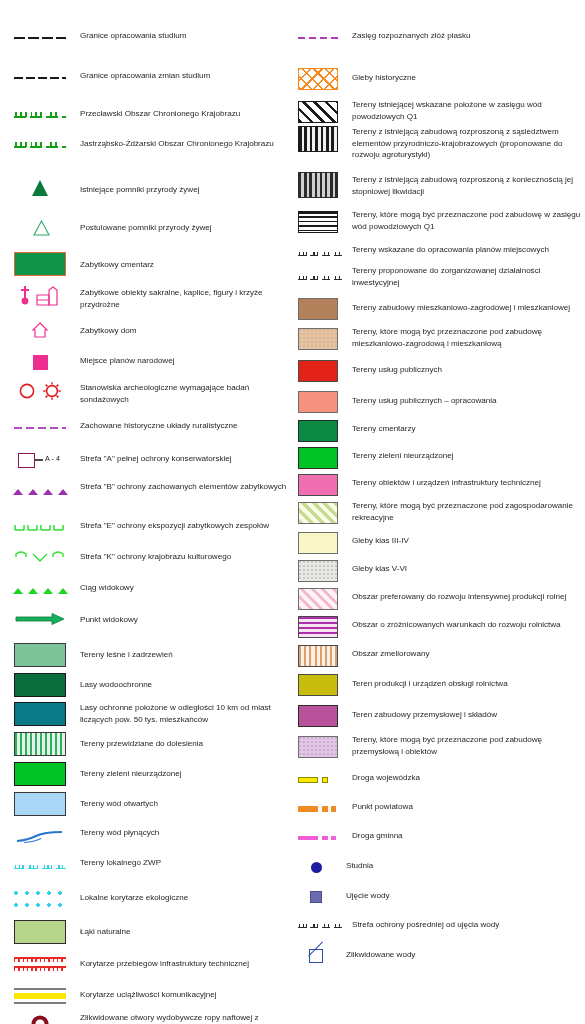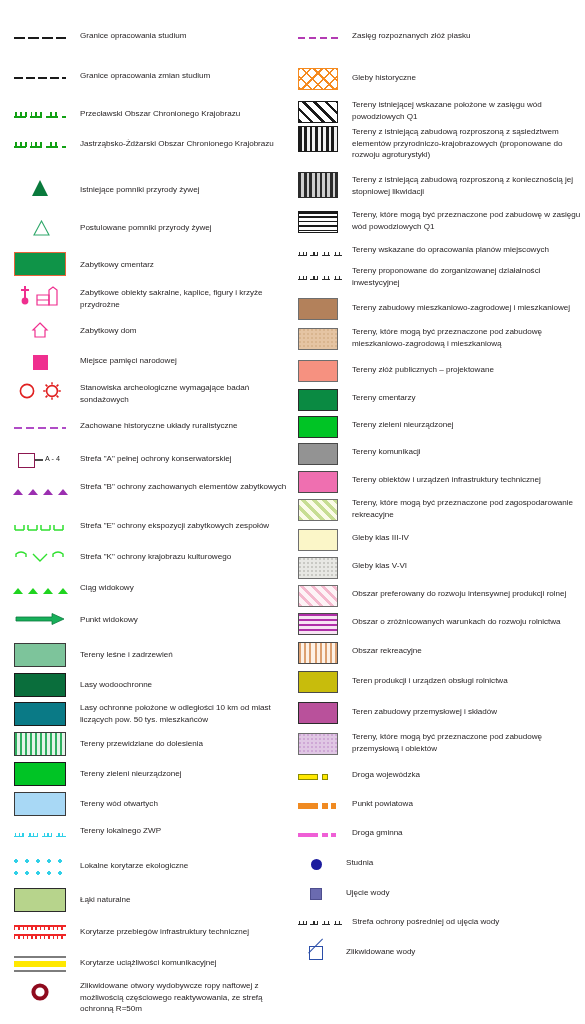--- a/index.html
+++ b/index.html
@@ -348,21 +348,21 @@
           </svg>
         </span>
       </div>
       <div class="lbl" style="padding-top:9px">Zabytkowy dom</div>
     </div>
 
     <div class="row" style="height:31px">
       <div class="sym-cell">
         <div class="mag-sq"></div>
       </div>
-      <div class="lbl" style="padding-top:9px">Miejsce pamięci narodowej</div>
+      <div class="lbl" style="padding-top:9px">Miejsce planów narodowej</div>
     </div>
 
     <div class="row" style="height:35px">
       <div class="sym-cell arch">
         <span>
           <svg width="18" height="18" viewBox="0 0 18 18">
               <circle cx="9" cy="9" r="6.6" fill="none" stroke="#e02020" stroke-width="1.6"></circle>
             </svg>
         </span>
         <span>
@@ -503,20 +503,31 @@
       <div class="lbl" style="padding-top:10px">Tereny zieleni nieurządzonej</div>
     </div>
 
     <div class="row" style="height:32px">
       <div class="sym-cell">
         <div class="sw" style="background:#a8d8f5;border-color:#3a3a3a"></div>
       </div>
       <div class="lbl" style="padding-top:10px">Tereny wód otwartych</div>
     </div>
 
+    <div class="row" style="height:32px">
+      <div class="sym-cell">
+        <span class="flow">
+          <svg width="52" height="16" viewBox="0 0 52 16">
+            <path d="M3,12 Q14,11 22,7 Q30,3 48,3" fill="none" stroke="#2878d0" stroke-width="2"></path>
+            <path d="M10,13.5 Q20,13 27,9.5" fill="none" stroke="#2878d0" stroke-width="1.2"></path>
+          </svg>
+        </span>
+      </div>
+      <div class="lbl" style="padding-top:7px">Tereny wód płynących</div>
+    </div>
 
     <div class="row" style="height:31px">
       <div class="sym-cell">
         <div class="zwp"></div>
       </div>
       <div class="lbl" style="padding-top:5px">Tereny lokalnego ZWP</div>
     </div>
 
     <div class="row" style="height:33px">
       <div class="sym-cell">
@@ -636,97 +647,97 @@
       <div class="lbl" style="padding-top:9px">Tereny zabudowy mieszkaniowo-zagrodowej i mieszkaniowej</div>
     </div>
 
     <div class="row" style="height:32px">
       <div class="sym-cell">
         <div class="sw p-dotbeige"></div>
       </div>
       <div class="lbl" style="padding-top:3px">Tereny, które mogą być przeznaczone pod zabudowę mieszkaniowo-zagrodową i mieszkaniową</div>
     </div>
 
+    <div class="row" style="height:31px">
+      <div class="sym-cell">
+        <div class="sw" style="background:#e22217;border:1.4px solid #4a4a4a"></div>
+      </div>
+      <div class="lbl" style="padding-top:9px">Tereny usług publicznych</div>
+    </div>
 
     <div class="row" style="height:29px">
       <div class="sym-cell">
         <div class="sw" style="background:#f69180;border:1.4px solid #6e6e6e"></div>
       </div>
-      <div class="lbl" style="padding-top:9px">Tereny złóż publicznych – projektowane</div>
+      <div class="lbl" style="padding-top:9px">Tereny usług publicznych – opracowania</div>
     </div>
 
     <div class="row" style="height:27px">
       <div class="sym-cell">
         <div class="sw" style="background:#0a8a42;border:1.4px solid #2b2b2b"></div>
       </div>
       <div class="lbl" style="padding-top:8px">Tereny cmentarzy</div>
     </div>
 
     <div class="row" style="height:27px">
       <div class="sym-cell">
         <div class="sw" style="background:#00c425;border:1.4px solid #2b2b2b"></div>
       </div>
       <div class="lbl" style="padding-top:8px">Tereny zieleni nieurządzonej</div>
     </div>
 
+
     <div class="row" style="height:28px">
-      <div class="sw-wrap sym-cell">
-        <div class="sw" style="background:#939393;border:1.4px solid #4a4a4a"></div>
-      </div>
-      <div class="lbl" style="padding-top:8px">Tereny komunikacji</div>
+      <div class="sym-cell">
+        <div class="sw" style="background:#ef6fb0;border:1.4px solid #4a4a4a"></div>
+      </div>
+      <div class="lbl" style="padding-top:8px">Tereny obiektów i urządzeń infrastruktury technicznej</div>
+    </div>
+
+    <div class="row" style="height:30px">
+      <div class="sym-cell">
+        <div class="sw p-diag-grn"></div>
+      </div>
+      <div class="lbl" style="padding-top:3px">Tereny, które mogą być przeznaczone pod zagospodarowanie rekreacyjne</div>
     </div>
 
     <div class="row" style="height:28px">
       <div class="sym-cell">
-        <div class="sw" style="background:#ef6fb0;border:1.4px solid #4a4a4a"></div>
-      </div>
-      <div class="lbl" style="padding-top:8px">Tereny obiektów i urządzeń infrastruktury technicznej</div>
-    </div>
-
-    <div class="row" style="height:30px">
-      <div class="sym-cell">
-        <div class="sw p-diag-grn"></div>
-      </div>
-      <div class="lbl" style="padding-top:3px">Tereny, które mogą być przeznaczone pod zagospodarowanie rekreacyjne</div>
+        <div class="sw" style="background:#fbf6c8;border:1.4px solid #6e6e6e"></div>
+      </div>
+      <div class="lbl" style="padding-top:8px">Gleby klas III-IV</div>
     </div>
 
     <div class="row" style="height:28px">
       <div class="sym-cell">
-        <div class="sw" style="background:#fbf6c8;border:1.4px solid #6e6e6e"></div>
-      </div>
-      <div class="lbl" style="padding-top:8px">Gleby klas III-IV</div>
+        <div class="sw p-dotgrey"></div>
+      </div>
+      <div class="lbl" style="padding-top:8px">Gleby klas V-VI</div>
     </div>
 
     <div class="row" style="height:28px">
       <div class="sym-cell">
-        <div class="sw p-dotgrey"></div>
-      </div>
-      <div class="lbl" style="padding-top:8px">Gleby klas V-VI</div>
-    </div>
-
-    <div class="row" style="height:28px">
-      <div class="sym-cell">
         <div class="sw p-diag-pink"></div>
       </div>
       <div class="lbl" style="padding-top:8px">Obszar preferowany do rozwoju intensywnej produkcji rolnej</div>
     </div>
 
     <div class="row" style="height:29px">
       <div class="sym-cell">
         <div class="sw p-horz-mag"></div>
       </div>
       <div class="lbl" style="padding-top:8px">Obszar o zróżnicowanych warunkach do rozwoju rolnictwa</div>
     </div>
 
 
     <div class="row" style="height:29px">
       <div class="sym-cell">
         <div class="sw p-vert-org"></div>
       </div>
-      <div class="lbl" style="padding-top:8px">Obszar rekreacyjne</div>
+      <div class="lbl" style="padding-top:8px">Obszar zmeliorowany</div>
     </div>
 
     <div class="row" style="height:31px">
       <div class="sym-cell">
         <div class="sw" style="background:#c8bc0c;border:1.4px solid #4a4a4a"></div>
       </div>
       <div class="lbl" style="padding-top:9px">Teren produkcji i urządzeń obsługi rolnictwa</div>
     </div>
 
     <div class="row" style="height:31px">

